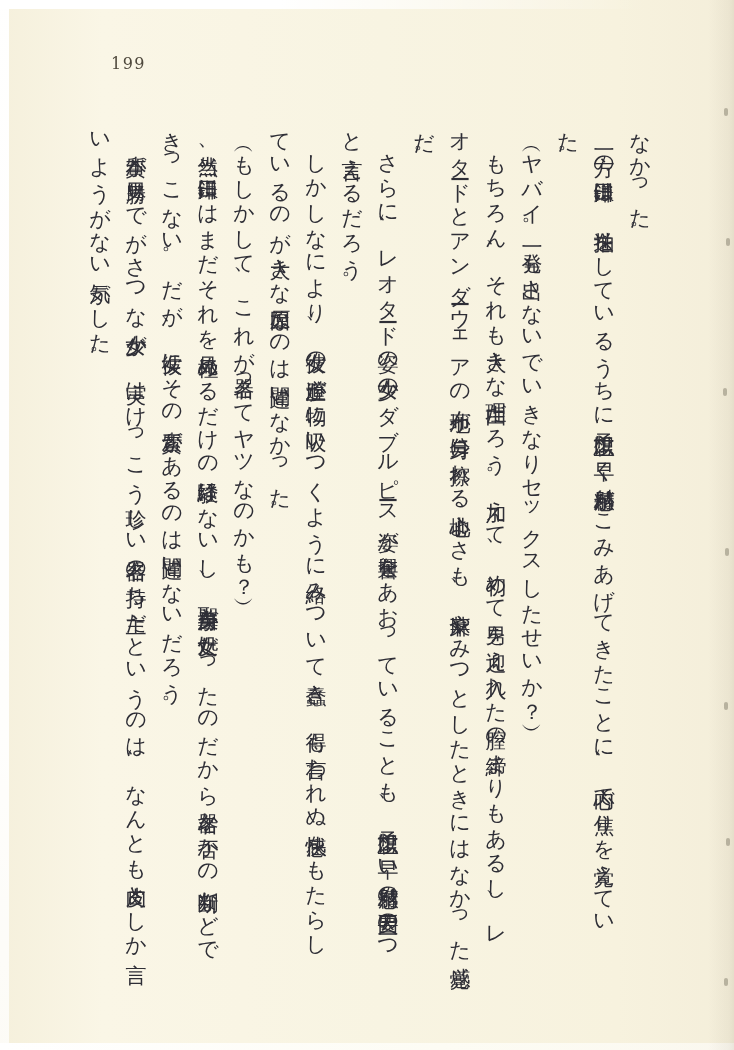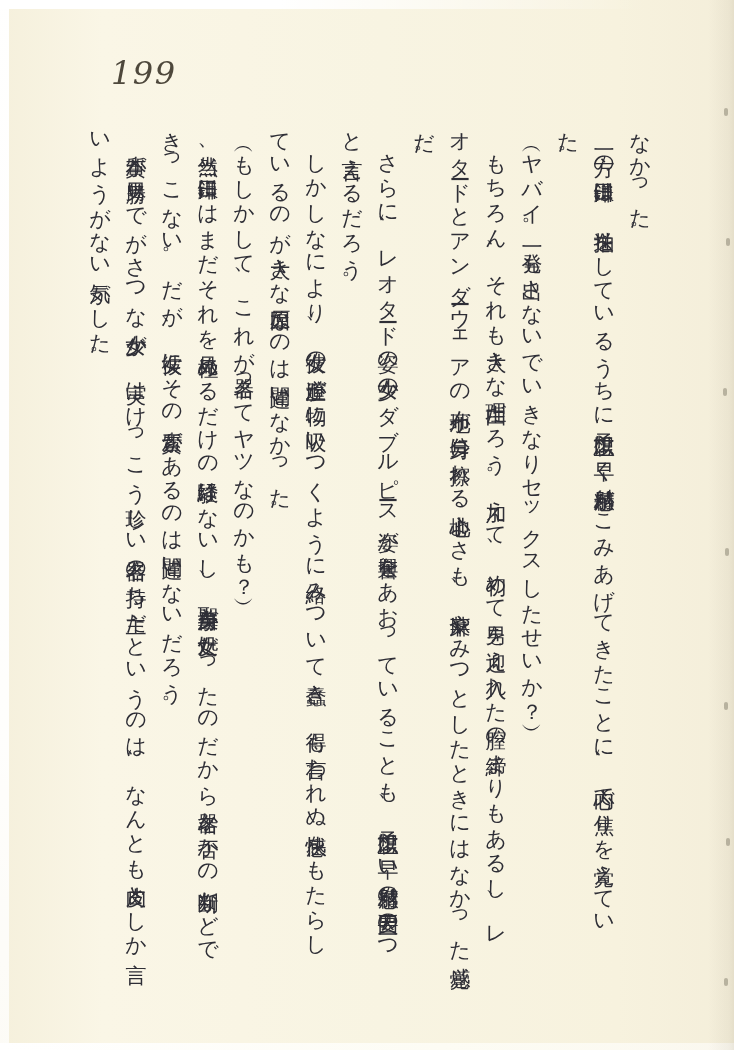--- a/index.html
+++ b/index.html
@@ -37,22 +37,21 @@
     position: absolute;
     width: 4px; height: 8px;
     border-radius: 2px;
     background: #8d8674;
     opacity: 0.55;
   }
   .page-number {
     position: absolute;
     top: 54px;
     left: 111px;
-    font-style: italic;
-    font-size: 32px;
+    font-size: 16px;
     letter-spacing: 1.5px;
     color: #4e483c;
   }
   .text {
     position: absolute;
     top: 118px;
     left: 46px;
     width: 612px;
     height: 840px;
     writing-mode: vertical-rl;

